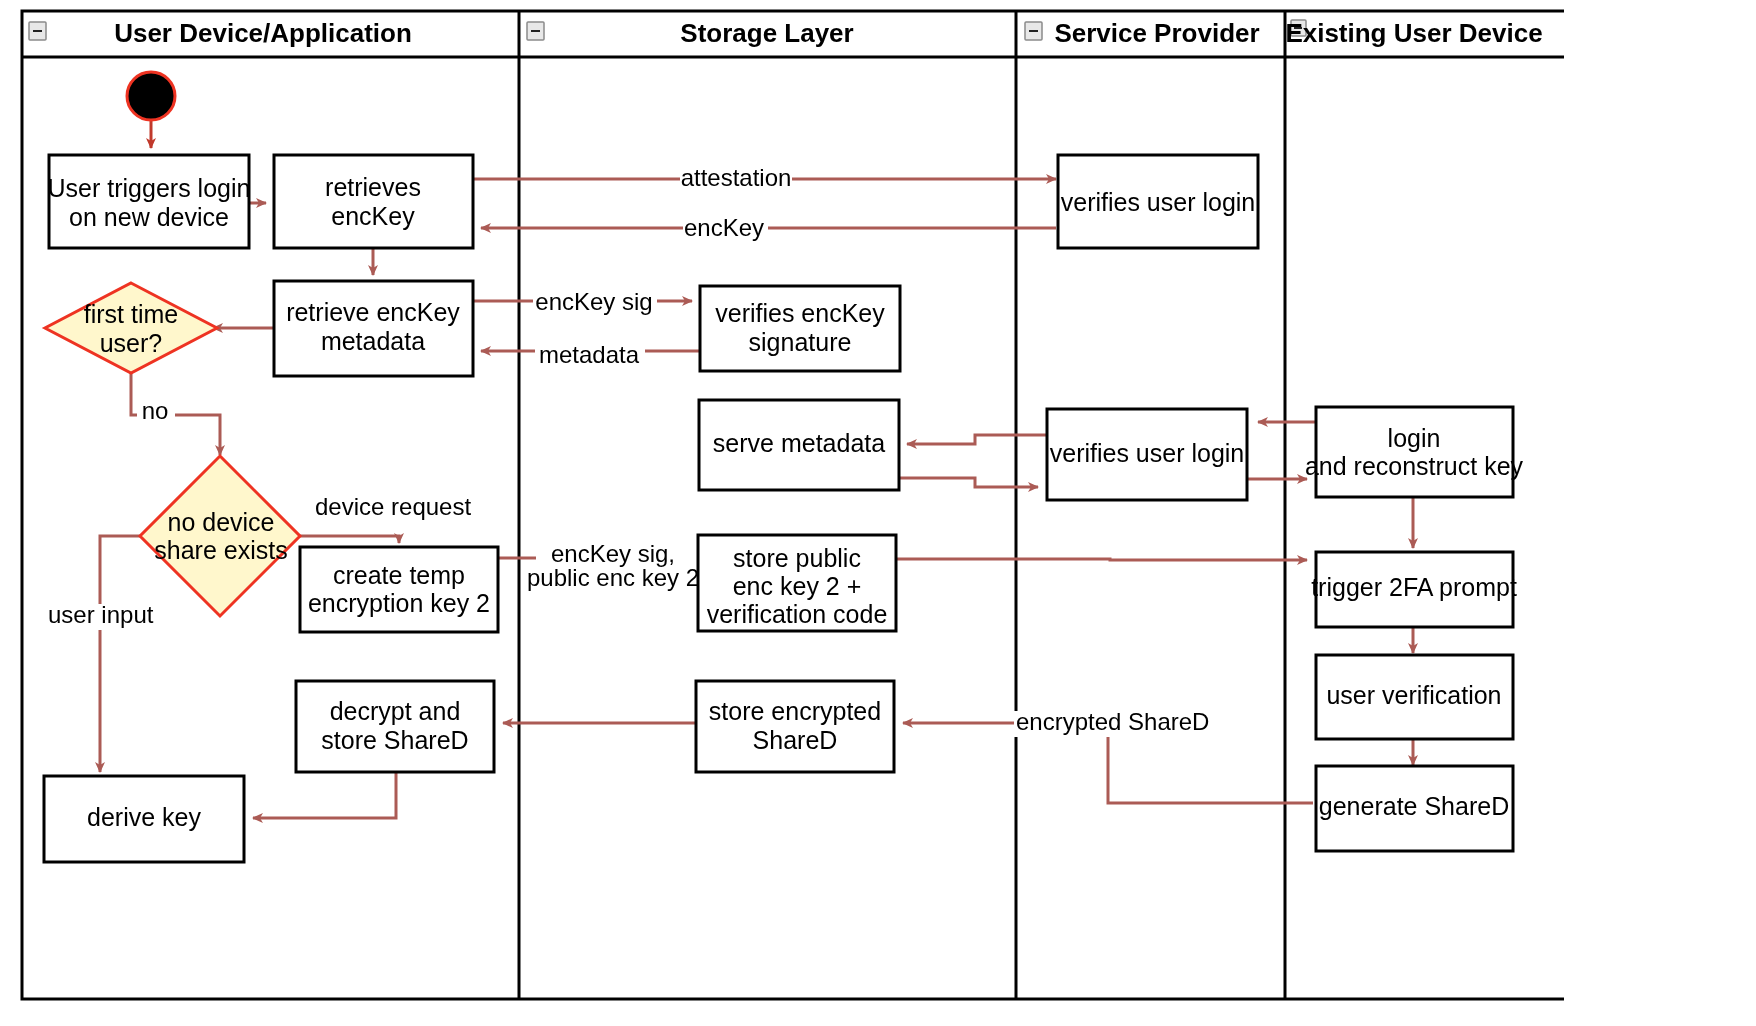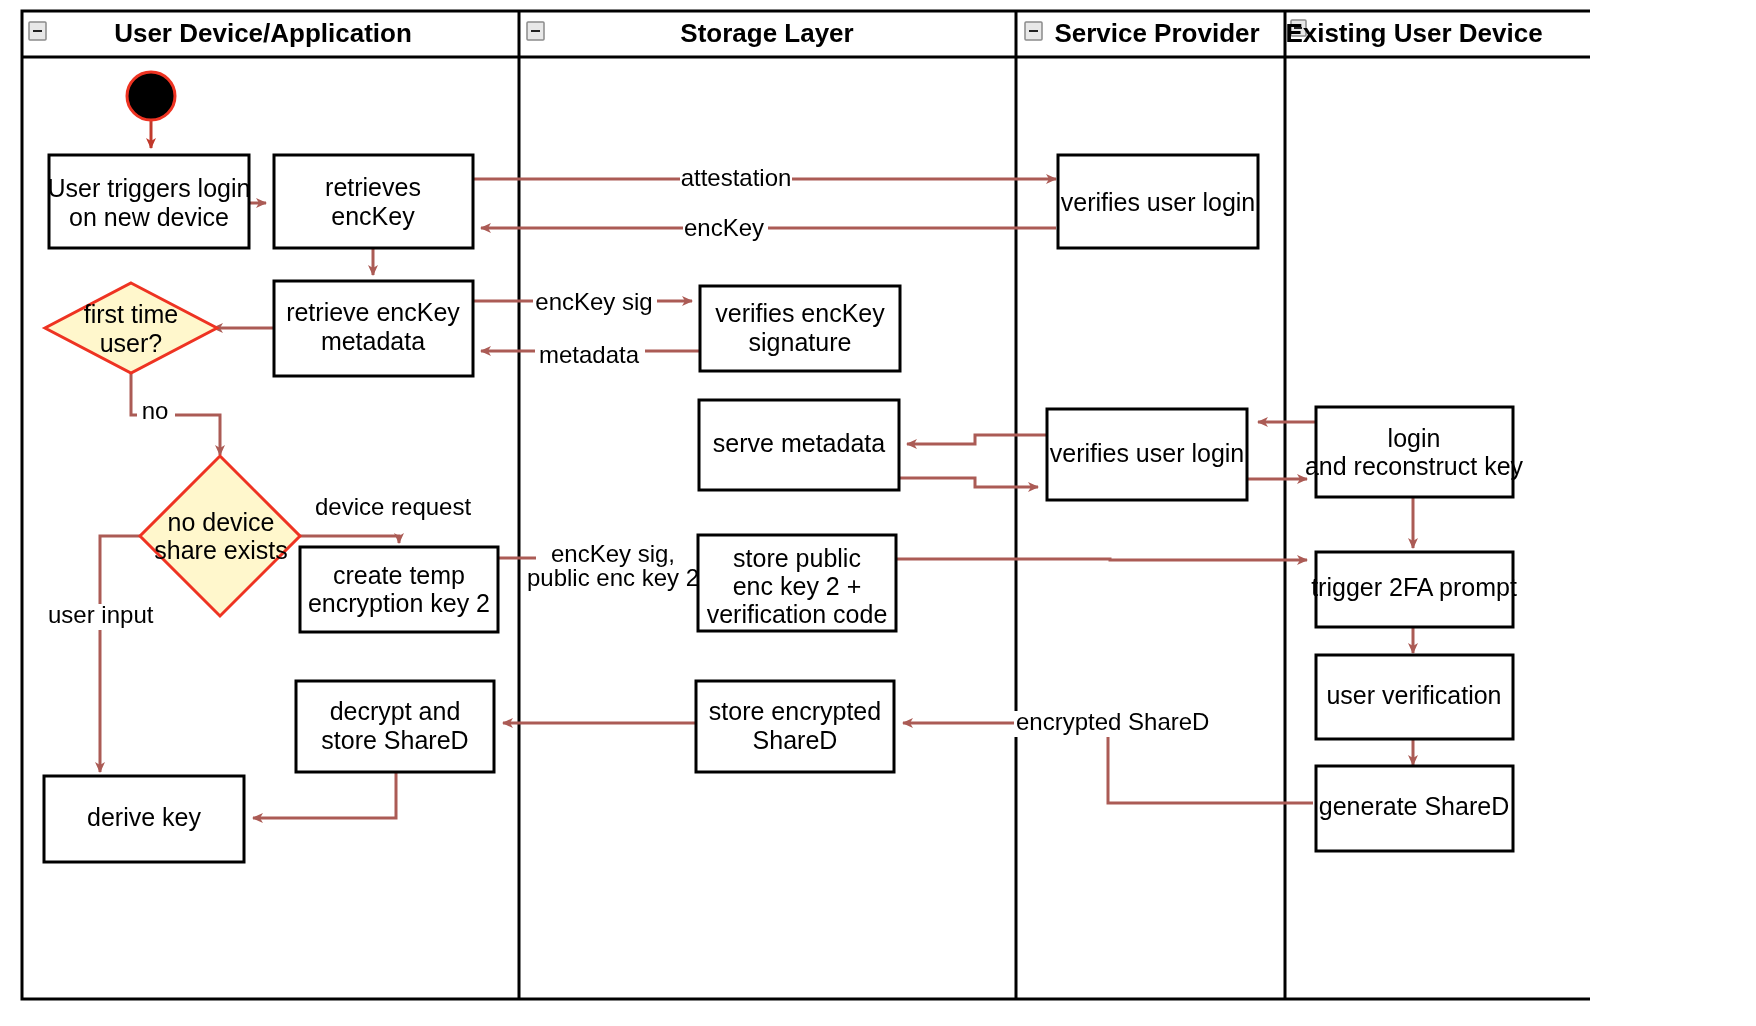--- a/index.html
+++ b/index.html
@@ -7,21 +7,20 @@
     padding: 0;
     background: #ffffff;
     font-family: "Liberation Sans", sans-serif;
   }
   #canvas {
     position: relative;
     width: 1564px;
     height: 1026px;
     background: #ffffff;
     overflow: hidden;
-    padding-left: 26px;
   }
   svg#diagram {
     position: absolute;
     left: 0;
     top: 0;
     width: 1756px;
     height: 1026px;
   }
   .lane-header-text {
     font-family: "Liberation Sans", sans-serif;

